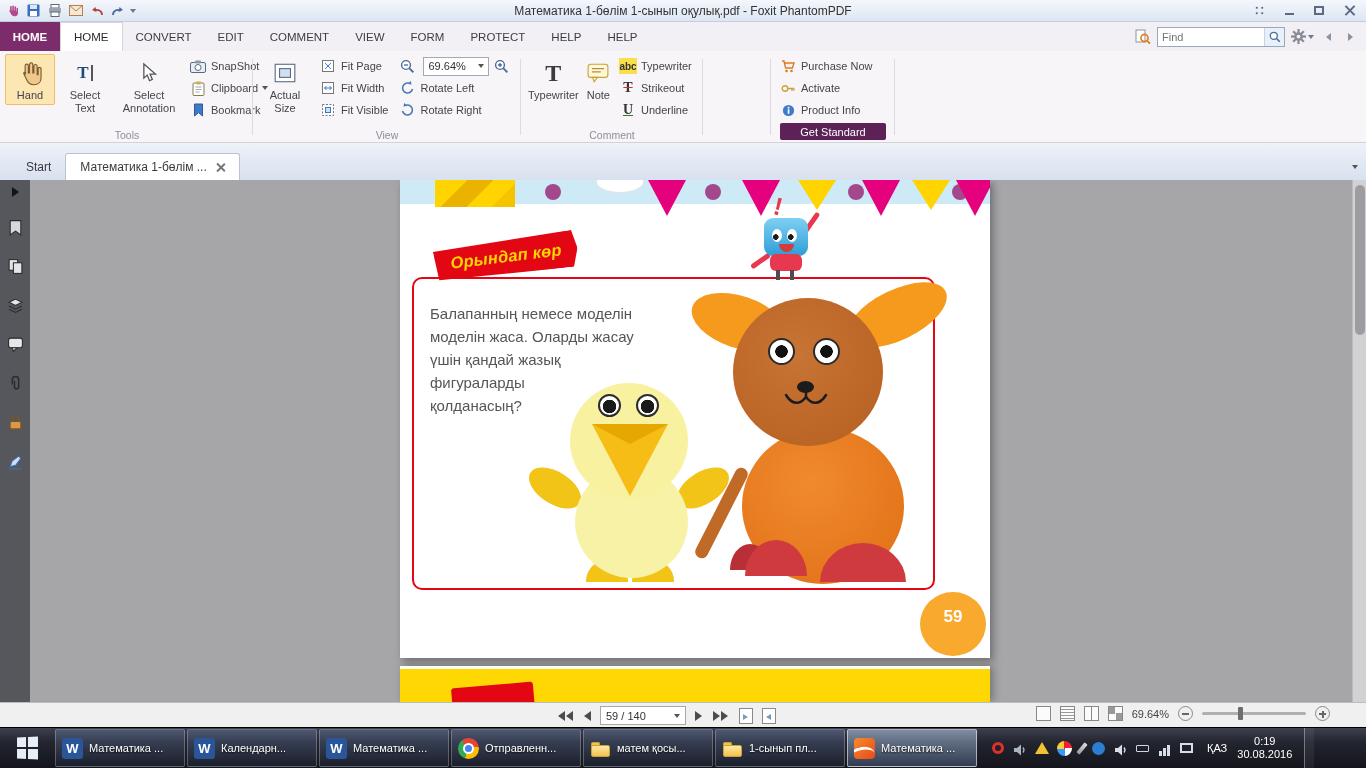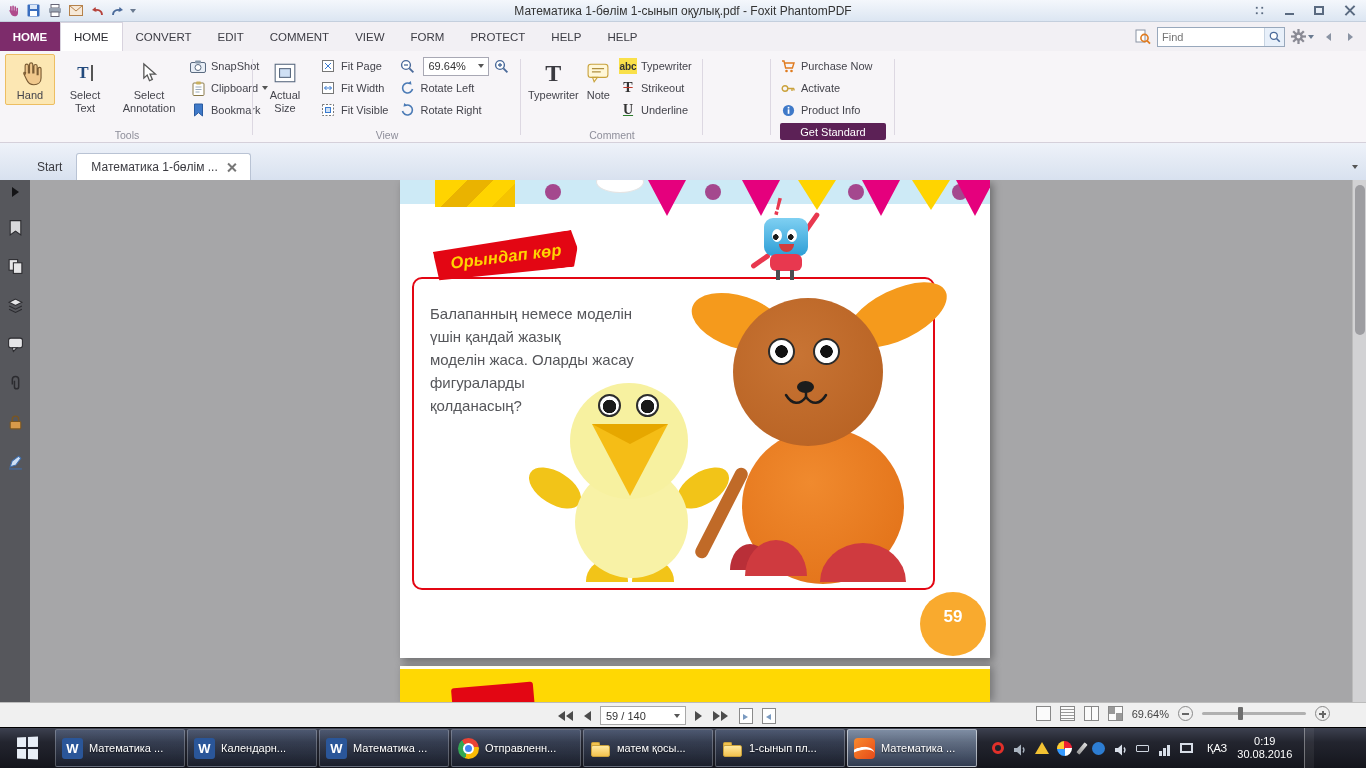--- a/index.html
+++ b/index.html
@@ -59,21 +59,21 @@
   .stcaret{width:2px;height:16px;background:#555;margin-left:2px}
   .zoombox{display:flex;align-items:center;justify-content:space-between;width:66px;height:19px;background:#fff;border:1px solid #a8a8b4;margin:0 3px;padding:0 4px;font-size:11px;color:#333}
   .abcic{font-size:10px;font-weight:bold;background:#f9e04a;color:#333;padding:0 1px;line-height:13px}
   .strikeT{font-size:14px;font-weight:bold;color:#333;text-decoration:line-through;text-decoration-color:#c0392b;font-family:"Liberation Serif",serif}
   .underU{font-size:14px;font-weight:bold;color:#333;text-decoration:underline;text-decoration-color:#2a7d2a;font-family:"Liberation Serif",serif}
   .bigT{font-size:24px;font-weight:bold;color:#3a3a40;font-family:"Liberation Serif",serif;line-height:26px}
   .getstd{position:absolute;left:6px;right:6px;bottom:3px;height:17px;background:#5c2156;color:#fff;font-size:11px;display:flex;align-items:center;justify-content:center;border-radius:2px}
   .w50{width:50px}.w62{width:62px}.w44{width:44px}
 
   
-  #doctabs{position:absolute;left:0;top:143px;width:1366px;height:37px;background:linear-gradient(#eef2f9,#d8e1ef);display:flex;align-items:flex-end;padding-left:23px;z-index:27}
+  #doctabs{position:absolute;left:0;top:143px;width:1366px;height:37px;background:linear-gradient(#eef2f9,#d8e1ef);display:flex;align-items:flex-end;padding-left:12px;z-index:27}
   .dtab{height:27px;display:flex;align-items:center;padding:0 14px;font-size:12px;color:#3a3a40;gap:9px}
   .dtab.active{background:#fff;border:1px solid #b9c3d4;border-bottom:none;border-radius:3px 3px 0 0}
   .xicon{position:relative;width:9px;height:9px}
   .xicon::before,.xicon::after{content:"";position:absolute;left:4px;top:-1px;width:1.6px;height:11px;background:#777}
   .xicon::before{transform:rotate(45deg)}.xicon::after{transform:rotate(-45deg)}
   .dcaret{margin-left:auto;margin-right:8px;height:27px;display:flex;align-items:center}
 
   
   #main{position:absolute;left:0;top:180px;width:1366px;height:522px;background:#a6a6a8;overflow:hidden}
   #sidebar{position:absolute;left:0;top:0;width:30px;height:522px;background:#56575c;display:flex;flex-direction:column;align-items:center;padding-top:7px;gap:22px}
@@ -602,22 +602,22 @@
           <i class="m-eye" style="left:23px"></i>
           <div class="m-mouth"></div>
         </div>
         <div class="m-body"></div>
         <i class="m-leg" style="left:24px"></i>
         <i class="m-leg" style="left:38px"></i>
       </div>
 
       <div class="task">
         <div>Балапанның немесе моделін</div>
+        <div>моделін жаса. Оларды жасау</div>
         <div>үшін қандай жазық</div>
-        <div>моделін жаса. Оларды жасау</div>
         <div>фигураларды</div>
         <div>қолданасың?</div>
       </div>
 
       <div>
         <div class="c-wing l"></div>
         <div class="c-wing r"></div>
         <div class="c-foot" style="left:186px"></div>
         <div class="c-foot" style="left:232px"></div>
         <div class="c-body"></div>

